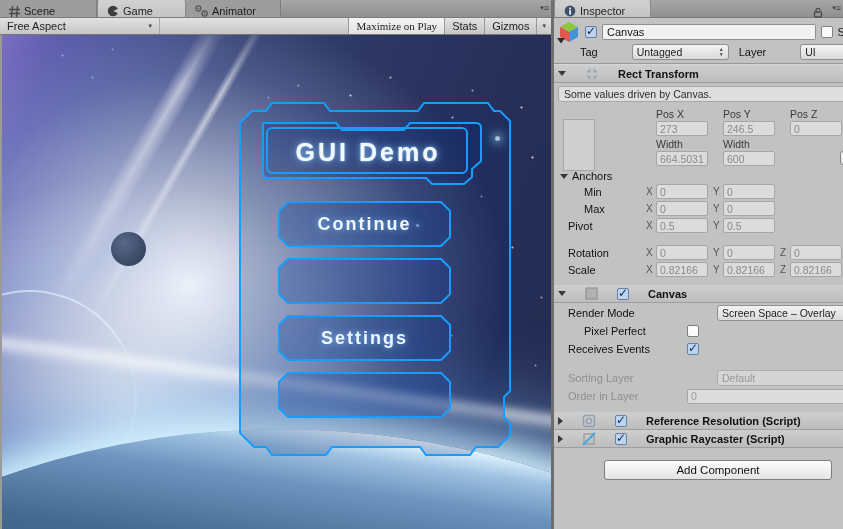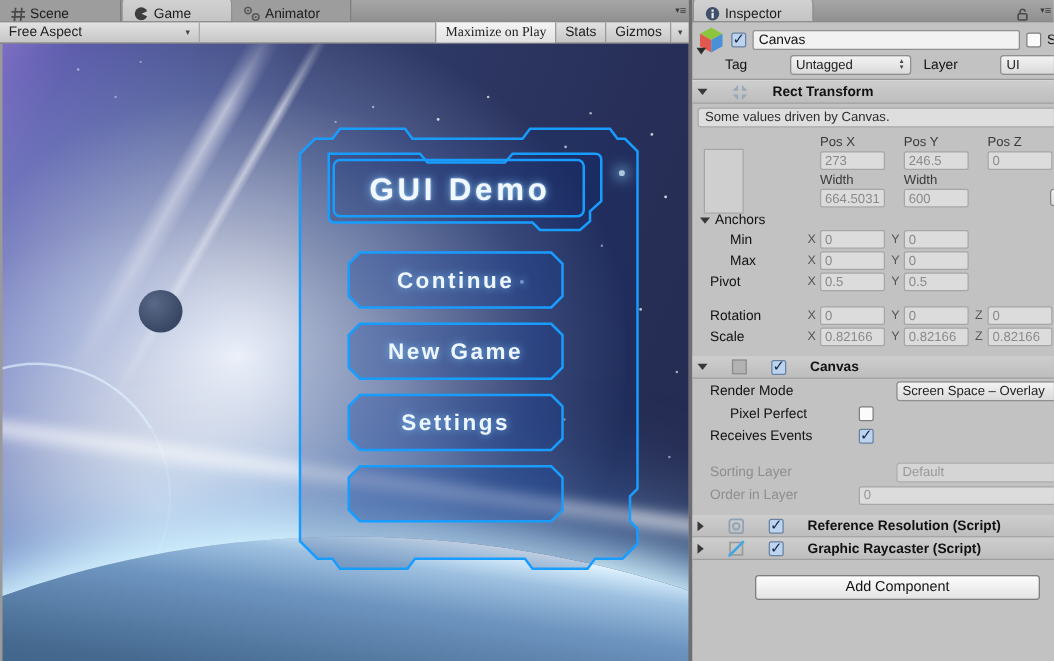--- a/index.html
+++ b/index.html
@@ -222,21 +222,20 @@
                L245,60 L236,68 L236,76 L228,83 L196,83 L190,77 L32,77 Q27,77 27,72 Z" fill="rgba(10,40,110,0.28)"></path>
       <rect x="31" y="27" width="200" height="45" rx="5" fill="none"></rect>
       <path d="M52,101 L205,101 L214,110 L214,136 L205,145 L52,145 L43,136 L43,110 Z" fill="rgba(16,60,150,0.30)"></path>
       <path d="M52,158 L205,158 L214,167 L214,193 L205,202 L52,202 L43,193 L43,167 Z" fill="rgba(16,60,150,0.30)"></path>
       <path d="M52,215 L205,215 L214,224 L214,250 L205,259 L52,259 L43,250 L43,224 Z" fill="rgba(16,60,150,0.30)"></path>
       <path d="M52,272 L205,272 L214,281 L214,307 L205,316 L52,316 L43,307 L43,281 Z" fill="rgba(16,60,150,0.30)"></path>
     </svg>
 
     <div class="menu-title">GUI Demo</div>
     <div class="menu-btn" style="top:167px">Continue</div>
-    <div class="menu-btn" style="top:224px">New Game</div>
     <div class="menu-btn" style="top:281px">Settings</div>
     <div class="sliver"></div>
   </div>
 
   <div id="divider"></div>
 
   <div class="tabbar" id="insp-tabbar">
     <div class="tab active" style="width:97px">
       <span class="icon">
         <svg width="12" height="12">

